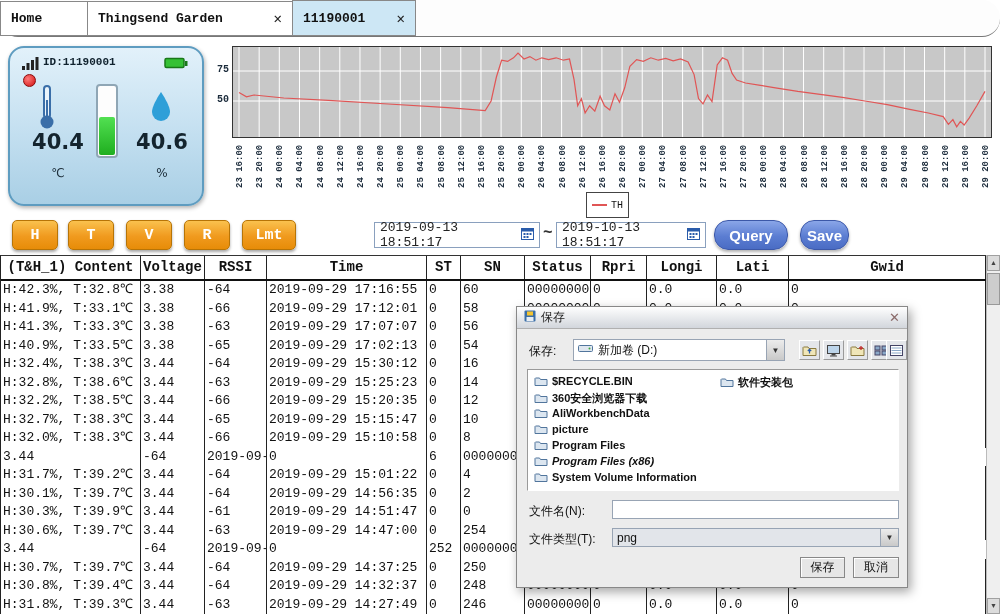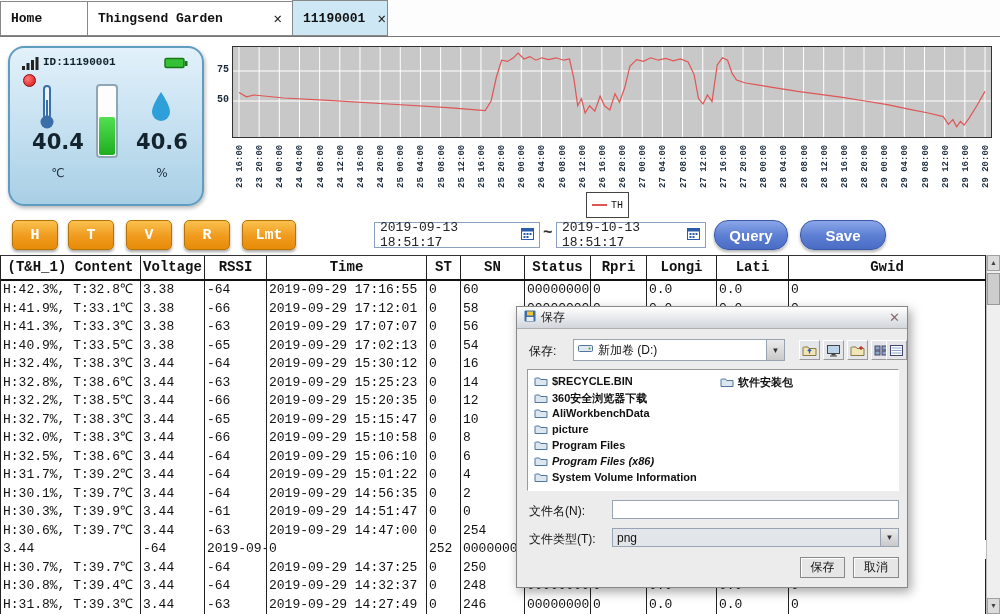--- a/index.html
+++ b/index.html
@@ -3,21 +3,21 @@
 <meta charset="utf-8">
 <style>
   * { margin:0; padding:0; box-sizing:border-box; }
   html,body { background:#888; }
   #app {
     position:relative; width:1000px; height:614px; background:#fff;
     overflow:hidden; font-family:"Liberation Sans", sans-serif; color:#111;
   }
   
   .tabbar { position:absolute; left:0; top:0; width:1000px; height:37px;
-    background:#fdfdfd; border-bottom:1px solid #777; display:flex; align-items:flex-end; }
+    background:#fdfdfd; border-bottom:1px solid #777; display:flex; align-items:flex-end;border-radius:18px; }
   .tab { height:35px; border:1px solid #888; margin-left:-1px; background:#fff;
     display:flex; align-items:center; justify-content:space-between; padding:0 10px;
     font:bold 13px "Liberation Mono", monospace; cursor:default; }
   .tab.first { margin-left:0; }
   .tab.active { background:#cde7f5; height:36px; }
   .tab-close { font-size:14px; color:#222; margin-left:12px; }
   
   .device-card { position:absolute; left:8px; top:46px; width:196px; height:160px;
     border-radius:16px; border:2px solid #5e9cc0; box-shadow:1px 2px 4px rgba(0,0,0,.3);
     background:linear-gradient(180deg,#e2f1fa 0%,#c3dff0 55%,#a9cfe5 100%); }
@@ -119,21 +119,21 @@
 <div id="app">
 
   <div class="tabbar">
     <div class="tab first" style="width:88px">
       <span>Home</span>
     </div>
     <div class="tab" style="width:206px">
       <span>Thingsend Garden</span>
       <span class="tab-close">✕</span>
     </div>
-    <div class="tab active" style="width:96px">
+    <div class="tab active" style="width:124px">
       <span>11190001</span>
       <span class="tab-close">✕</span>
     </div>
   </div>
 
   <div class="device-card">
     <span class="card-signal">
       <svg width="17" height="13" viewBox="0 0 17 13">
           <rect x="0" y="9" width="3" height="4" fill="#222"></rect>
           <rect x="4.5" y="6" width="3" height="7" fill="#222"></rect>
@@ -295,21 +295,21 @@
           <rect x="0.5" y="1.5" width="12" height="3" fill="#2a5caa"></rect>
           <rect x="2.5" y="6" width="2" height="2" fill="#2a5caa"></rect>
           <rect x="5.5" y="6" width="2" height="2" fill="#2a5caa"></rect>
           <rect x="8.5" y="6" width="2" height="2" fill="#2a5caa"></rect>
           <rect x="2.5" y="9" width="2" height="2" fill="#2a5caa"></rect>
           <rect x="5.5" y="9" width="2" height="2" fill="#2a5caa"></rect>
         </svg>
     </span>
   </div>
   <div class="btn-blue" style="left:714px; width:74px">Query</div>
-  <div class="btn-blue" style="left:800px; width:86px">Save</div>
+  <div class="btn-blue" style="left:800px; width:49px">Save</div>
 
   <div class="table">
     <div class="thead">
         <div class="hcell">(T&amp;H_1) Content</div>
         <div class="hcell">Voltage</div>
         <div class="hcell">RSSI</div>
         <div class="hcell">Time</div>
         <div class="hcell">ST</div>
         <div class="hcell">SN</div>
         <div class="hcell">Status</div>
@@ -430,21 +430,20 @@
           <div class="tcell">2019-09-29 15:10:58</div>
           <div class="tcell">0</div>
           <div class="tcell">8</div>
           <div class="tcell">00000000</div>
           <div class="tcell">0</div>
           <div class="tcell">0.0</div>
           <div class="tcell">0.0</div>
           <div class="tcell">0</div>
         </div>
         <div class="trow">
-          <div class="tcell">H:32.5%, T:38.6℃</div>
           <div class="tcell">3.44</div>
           <div class="tcell">-64</div>
           <div class="tcell">2019-09-29 15:06:10</div>
           <div class="tcell">0</div>
           <div class="tcell">6</div>
           <div class="tcell">00000000</div>
           <div class="tcell">0</div>
           <div class="tcell">0.0</div>
           <div class="tcell">0.0</div>
           <div class="tcell">0</div>

